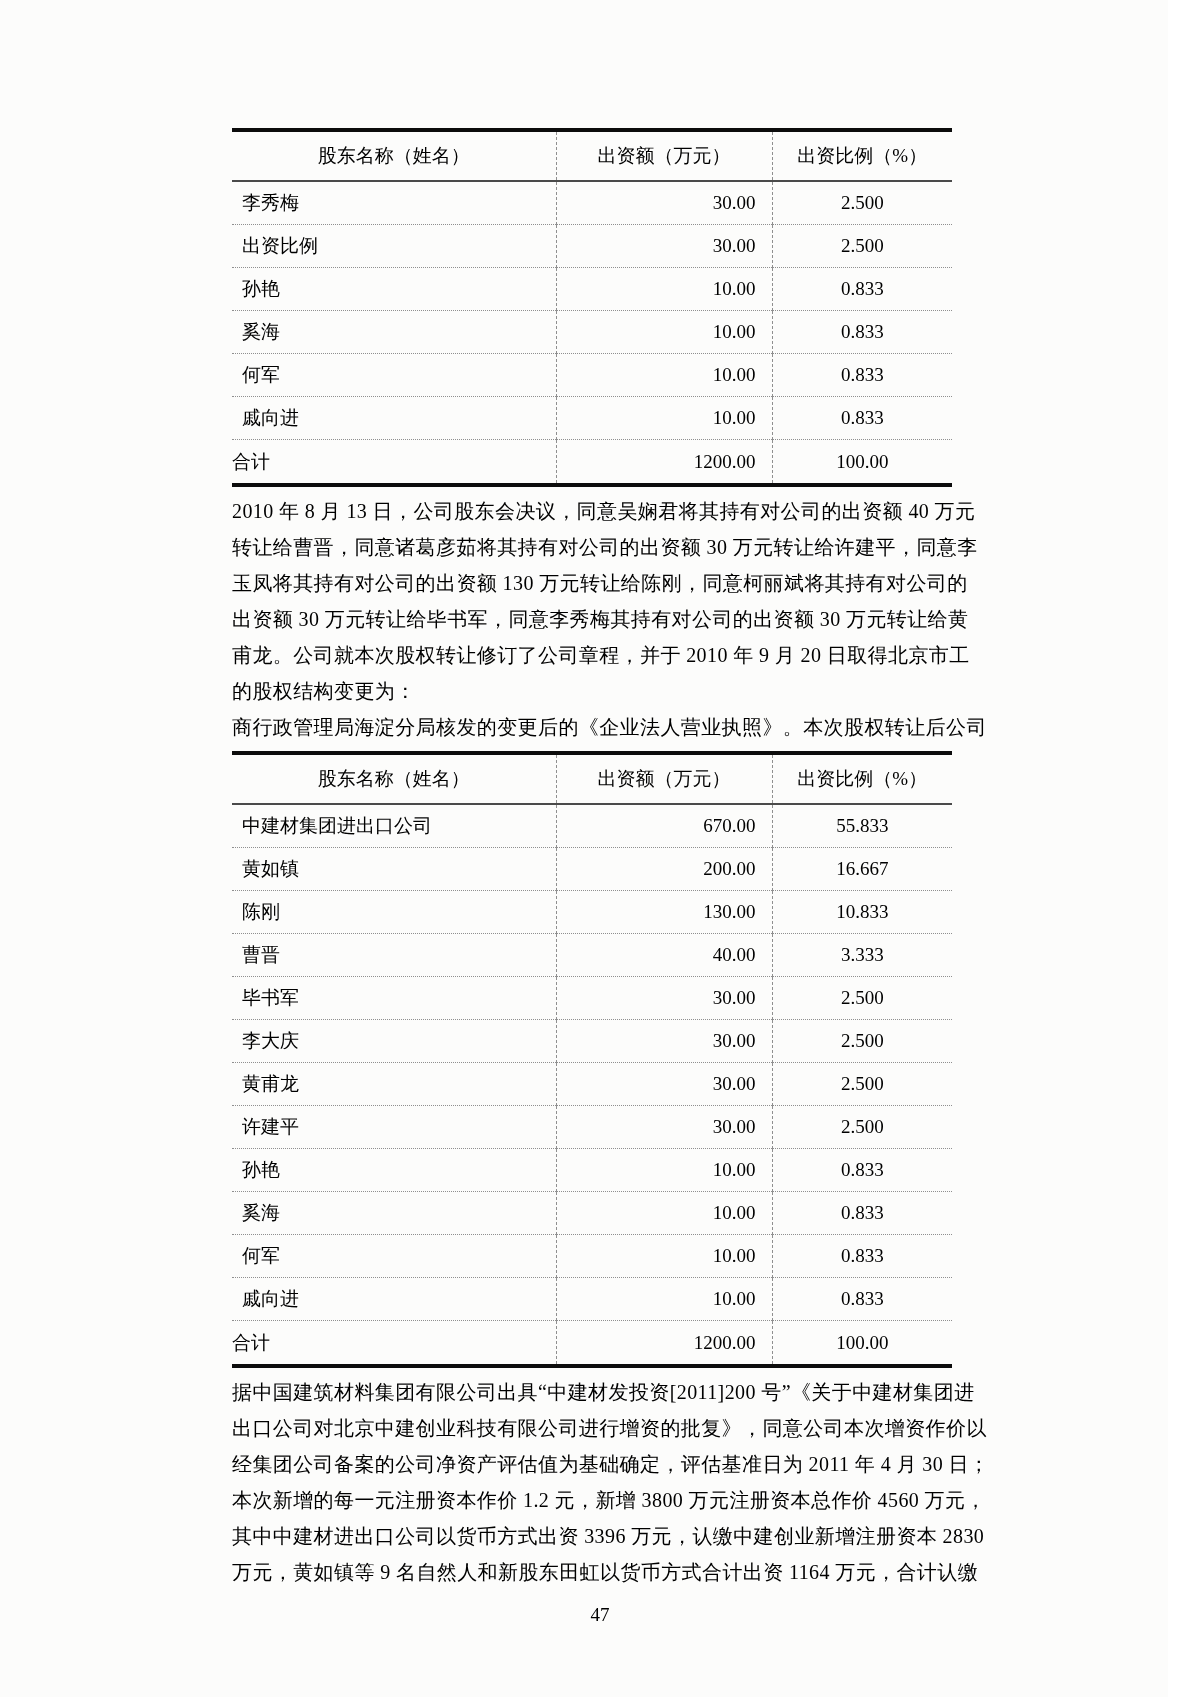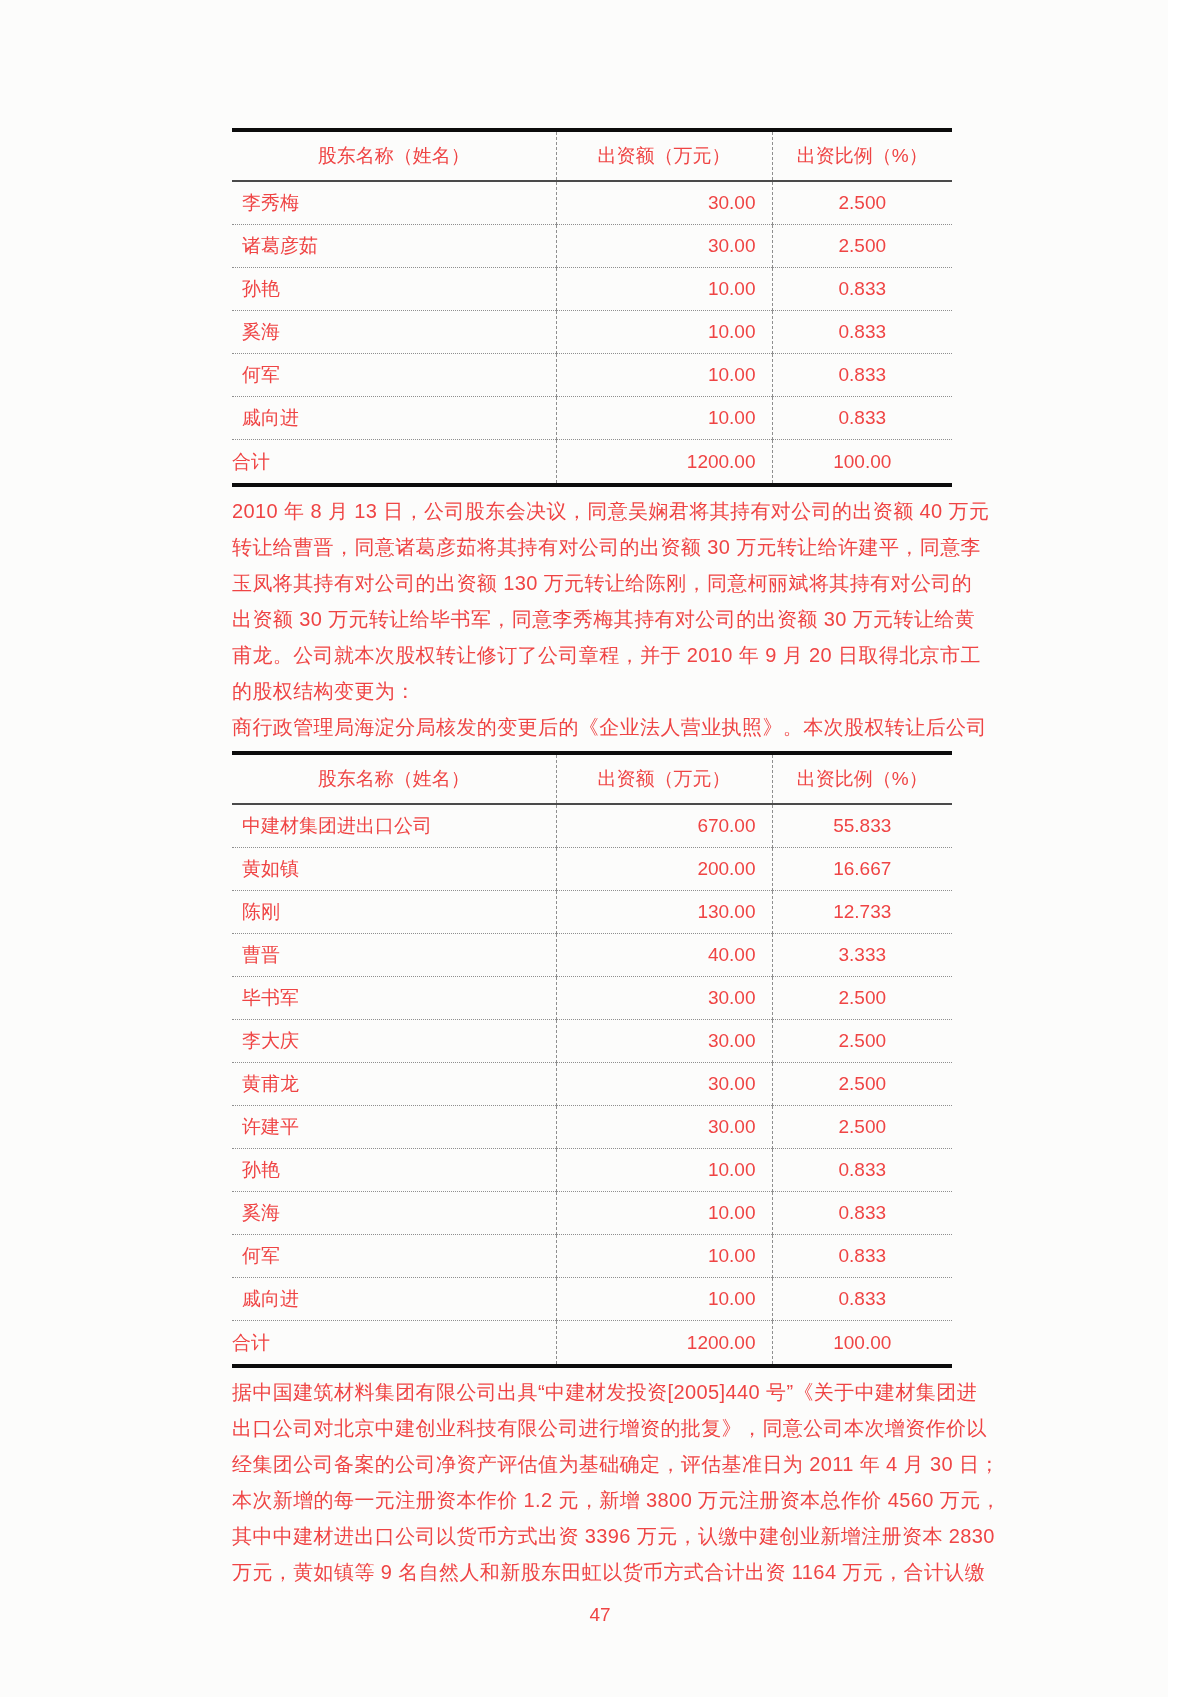--- a/index.html
+++ b/index.html
@@ -1,22 +1,22 @@
 <!DOCTYPE html>
 <html><head>
 <meta charset="utf-8">
 <style>
   html,body { margin:0; padding:0; }
   .page {
     position: relative;
     width: 1168px;
     height: 1697px;
     background: #fcfcfb;
-    font-family: Liberation Sans, sans-serif;
-    color: #ef4444;
+    font-family: Liberation Serif, serif;
+    color: #000000;
     overflow: hidden;
   }
   .content {
     position: absolute;
     left: 232px;
     top: 128px;
     width: 720px;
   }
   table.shareholder-table {
     width: 100%;
@@ -92,21 +92,21 @@
           <th>出资比例（%）</th>
         </tr>
       </thead>
       <tbody>
           <tr>
             <td class="c-name">李秀梅</td>
             <td class="c-amount">30.00</td>
             <td class="c-pct">2.500</td>
           </tr>
           <tr>
-            <td class="c-name">诸葛彦茹</td>
+            <td class="c-name">出资比例</td>
             <td class="c-amount">30.00</td>
             <td class="c-pct">2.500</td>
           </tr>
           <tr>
             <td class="c-name">孙艳</td>
             <td class="c-amount">10.00</td>
             <td class="c-pct">0.833</td>
           </tr>
           <tr>
             <td class="c-name">奚海</td>
@@ -161,21 +161,21 @@
             <td class="c-pct">55.833</td>
           </tr>
           <tr>
             <td class="c-name">黄如镇</td>
             <td class="c-amount">200.00</td>
             <td class="c-pct">16.667</td>
           </tr>
           <tr>
             <td class="c-name">陈刚</td>
             <td class="c-amount">130.00</td>
-            <td class="c-pct">12.733</td>
+            <td class="c-pct">10.833</td>
           </tr>
           <tr>
             <td class="c-name">曹晋</td>
             <td class="c-amount">40.00</td>
             <td class="c-pct">3.333</td>
           </tr>
           <tr>
             <td class="c-name">毕书军</td>
             <td class="c-amount">30.00</td>
             <td class="c-pct">2.500</td>
@@ -217,21 +217,21 @@
           </tr>
           <tr class="total-row">
             <td class="c-name">合计</td>
             <td class="c-amount">1200.00</td>
             <td class="c-pct">100.00</td>
           </tr>
         </tbody>
     </table>
 
     <div class="para">
-        <div class="line">据中国建筑材料集团有限公司出具“中建材发投资[2005]440 号”《关于中建材集团进</div>
+        <div class="line">据中国建筑材料集团有限公司出具“中建材发投资[2011]200 号”《关于中建材集团进</div>
         <div class="line">出口公司对北京中建创业科技有限公司进行增资的批复》，同意公司本次增资作价以</div>
         <div class="line">经集团公司备案的公司净资产评估值为基础确定，评估基准日为 2011 年 4 月 30 日；</div>
         <div class="line">本次新增的每一元注册资本作价 1.2 元，新增 3800 万元注册资本总作价 4560 万元，</div>
         <div class="line">其中中建材进出口公司以货币方式出资 3396 万元，认缴中建创业新增注册资本 2830</div>
         <div class="line">万元，黄如镇等 9 名自然人和新股东田虹以货币方式合计出资 1164 万元，合计认缴</div>
       </div>
 
     <div class="page-number">47</div>
   </div>
 </div>

